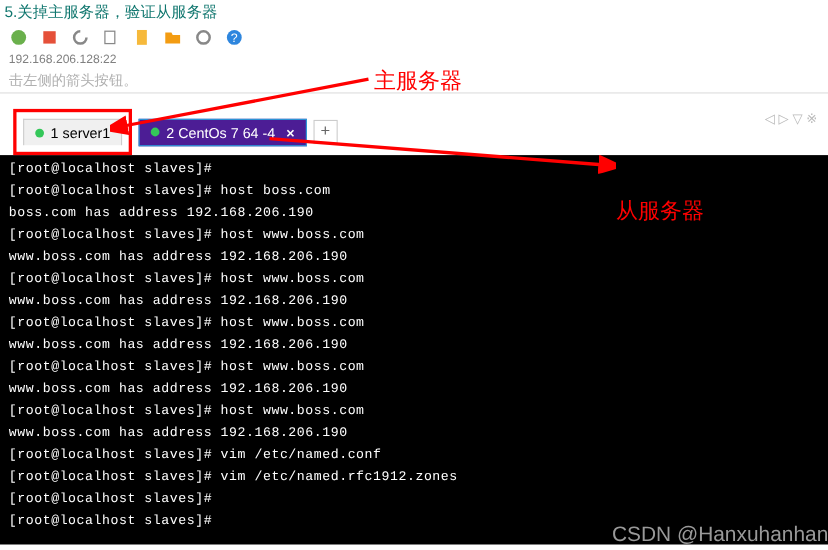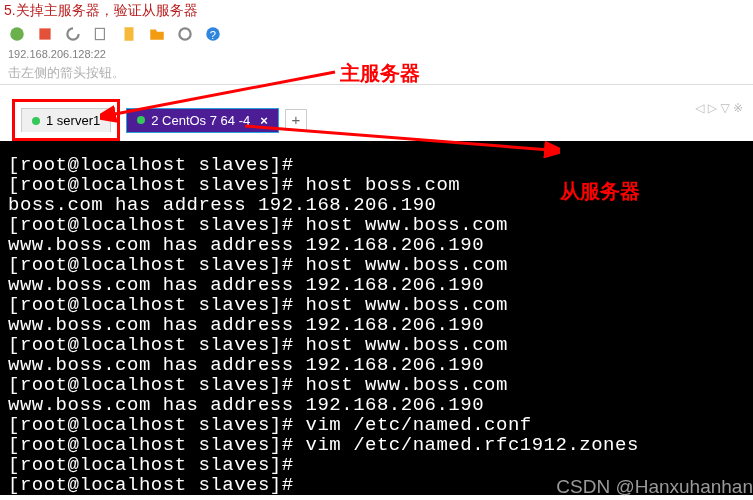--- a/index.html
+++ b/index.html
@@ -1,33 +1,33 @@
 <!DOCTYPE html>
 <html><head>
 <meta charset="utf-8">
 <style>
   * { box-sizing: border-box; margin: 0; padding: 0; }
   body { width: 753px; height: 500px; background: #fff; font-family: Arial, sans-serif; overflow: hidden; position: relative; }
-  .caption { font-size: 14px; color: #b91c1c; padding: 2px 4px; }
+  .caption { font-size: 14px; color: #0f766e; padding: 2px 4px; }
   .toolbar { height: 24px; display: flex; align-items: center; gap: 10px; padding: 2px 8px; background: #fff; }
   .tool-icon { width: 18px; height: 18px; display: inline-block; }
   .address { font-size: 11px; color: #808080; padding: 2px 8px; }
   .hint { font-size: 13px; color: #b0b0b0; padding: 2px 8px; border-bottom: 1px solid #ddd; }
   .tabbar { display: flex; align-items: center; padding: 14px 4px 0 4px; gap: 6px; position: relative; }
   .tab { display: flex; align-items: center; gap: 6px; padding: 4px 10px; font-size: 13px; background: #f0f0f0; border: 1px solid #ccc; border-bottom: none; }
   .tab .dot { width:8px; height:8px; border-radius:50%; display:inline-block; }
   .tab1-wrap { border: 3px solid #ff0000; padding: 6px; margin-left: 8px; }
   .tab1 { }
   .tab2 { background: #4c1d95; color: #fff; border: 1px solid #2aa0dd; }
   .tab2 .close { color: #fff; font-weight: bold; margin-left: 4px; }
   .addtab { width: 22px; height: 22px; border: 1px solid #ccc; text-align: center; line-height: 20px; font-size: 15px; color: #666; }
   .navdots { position:absolute; right:10px; top:16px; color:#bbb; font-size:12px; }
-  .terminal { background: #000; color: #fff; font-family: "Consolas","Courier New",monospace; font-size: 19px; line-height: 20px; padding: 14px 8px; height: 354px; overflow: hidden; width: 100%; letter-spacing: 0.5px; }
+  .terminal { background: #000; color: #fff; font-family: "Consolas","Courier New",monospace; font-size: 12px; line-height: 20px; padding: 2px 8px; height: 354px; overflow: hidden; width: 100%; letter-spacing: 0.5px; }
   .term-line { white-space: pre; }
-  .label { position: absolute; color: #ff0000; font-size: 20px; font-weight: 700; }
+  .label { position: absolute; color: #ff0000; font-size: 20px; font-weight: 400; }
   svg.arrow { position: absolute; pointer-events: none; }
   .watermark { position: absolute; right: 0; bottom: 2px; font-size: 19px; color: #999; text-align: right; }
 </style>
 </head>
 <body>
 
 <div class="caption">5.关掉主服务器，验证从服务器</div>
 
 <div class="toolbar">
   <span class="tool-icon"><svg viewBox="0 0 16 16">

